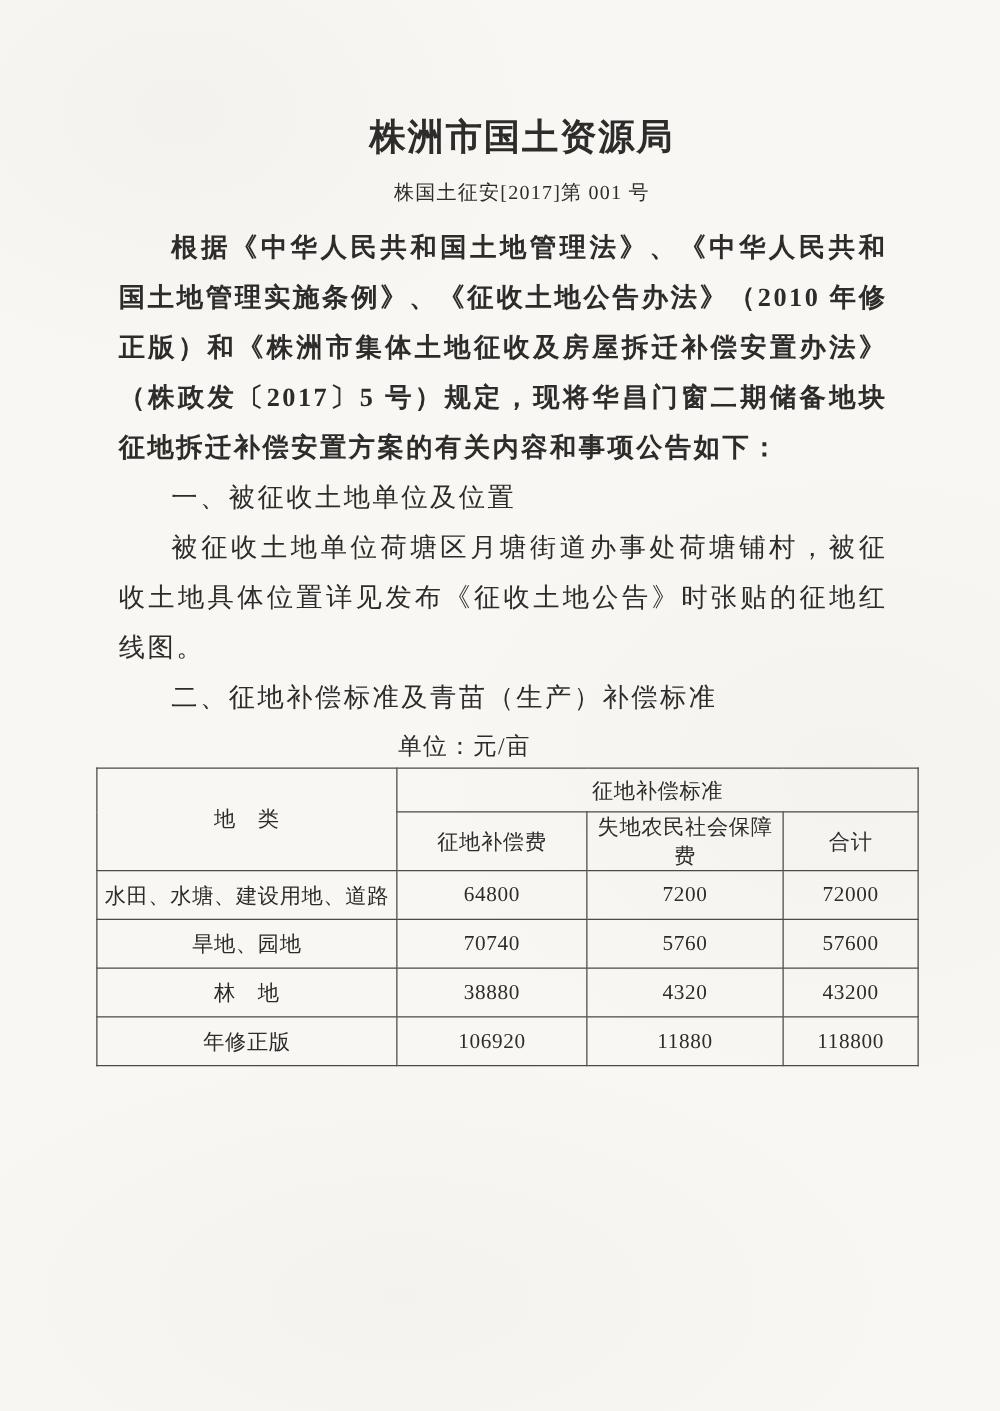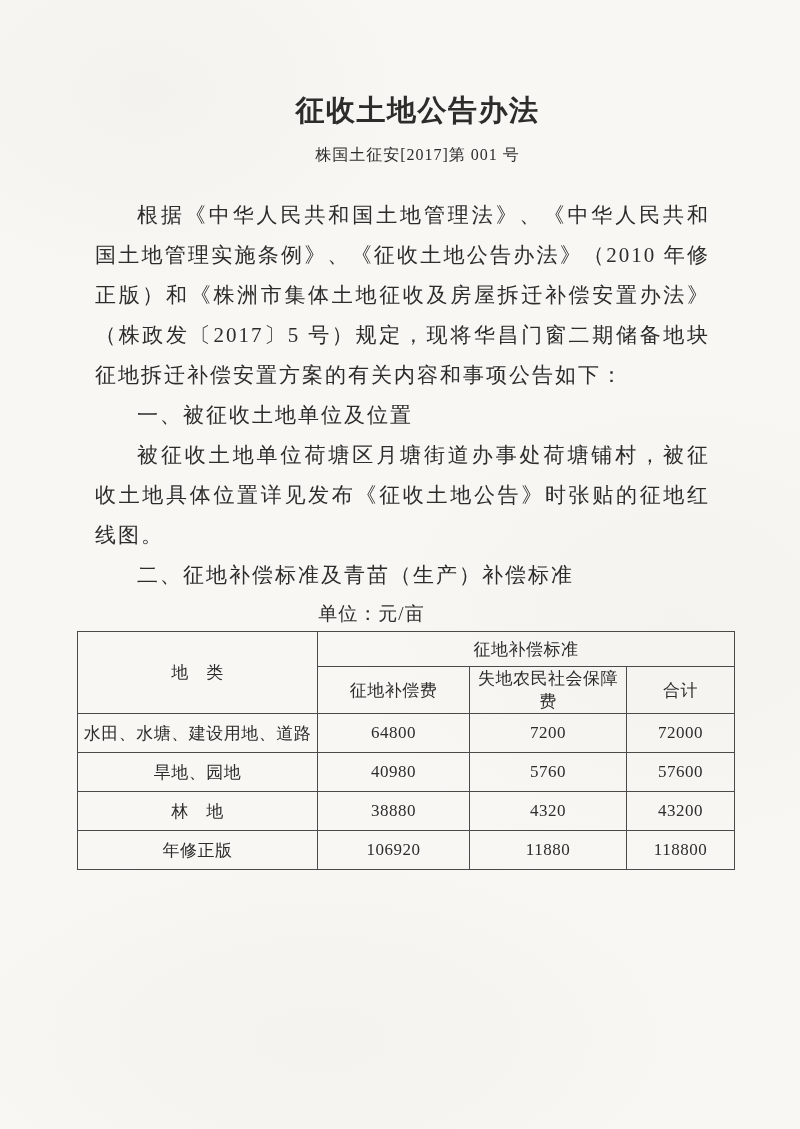--- a/index.html
+++ b/index.html
@@ -49,21 +49,21 @@
   }
   .para {
     margin: 0;
     font-size: 21px;
     line-height: 40px;
     letter-spacing: 2px;
     text-align: justify;
     text-justify: inter-ideograph;
     text-indent: 2em;
   }
-  .para.intro { margin-top: 27px; }
+  .para.intro { margin-top: 10px; font-weight: bold; }
   .section-heading {
     margin: 0;
     font-size: 21px;
     line-height: 40px;
     letter-spacing: 2px;
     font-weight: normal;
     text-indent: 2em;
   }
   .unit-label {
     margin-left: 77px;
@@ -107,21 +107,21 @@
     letter-spacing: 0.5px;
     font-family: "Liberation Serif", "DejaVu Serif", serif;
   }
 </style>
 </head>
 <body>
 
 <div class="page">
 
   <div class="title-block">
-    <h1 class="title-line first">征收土地公告办法</h1>
+    <h1 class="title-line first">株洲市国土资源局</h1>
     <div class="doc-number">株国土征安[2017]第 001 号</div>
   </div>
 
   <div class="text-column">
     <p class="para intro">根据《中华人民共和国土地管理法》、《中华人民共和国土地管理实施条例》、《征收土地公告办法》（2010 年修正版）和《株洲市集体土地征收及房屋拆迁补偿安置办法》（株政发〔2017〕5 号）规定，现将华昌门窗二期储备地块征地拆迁补偿安置方案的有关内容和事项公告如下：</p>
     <p class="section-heading">一、被征收土地单位及位置</p>
     <p class="para">被征收土地单位荷塘区月塘街道办事处荷塘铺村，被征收土地具体位置详见发布《征收土地公告》时张贴的征地红线图。</p>
     <p class="section-heading">二、征地补偿标准及青苗（生产）补偿标准</p>
   </div>
 
@@ -145,21 +145,21 @@
         <td class="hdr-sub">合计</td>
       </tr>
       <tr class="data-row">
         <td class="cell-land">水田、水塘、建设用地、道路</td>
         <td class="cell-num">64800</td>
         <td class="cell-num">7200</td>
         <td class="cell-num">72000</td>
       </tr>
       <tr class="data-row">
         <td class="cell-land">旱地、园地</td>
-        <td class="cell-num">40980</td>
+        <td class="cell-num">70740</td>
         <td class="cell-num">5760</td>
         <td class="cell-num">57600</td>
       </tr>
       <tr class="data-row">
         <td class="cell-land">林　地</td>
         <td class="cell-num">38880</td>
         <td class="cell-num">4320</td>
         <td class="cell-num">43200</td>
       </tr>
       <tr class="data-row">

